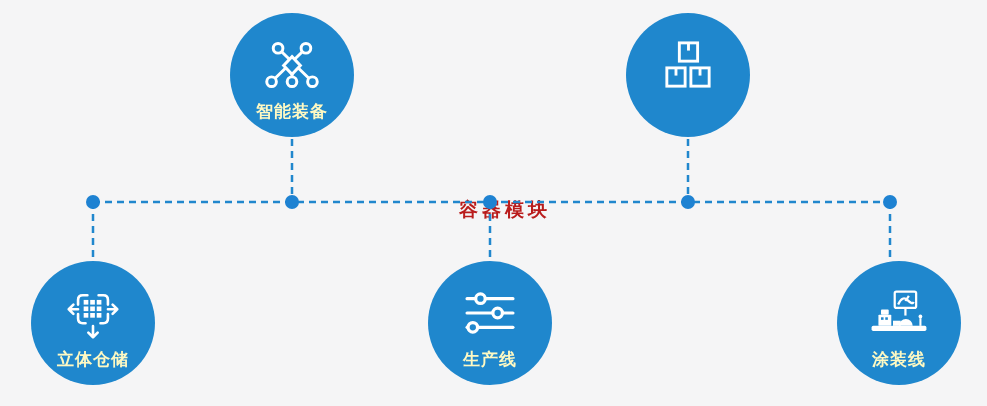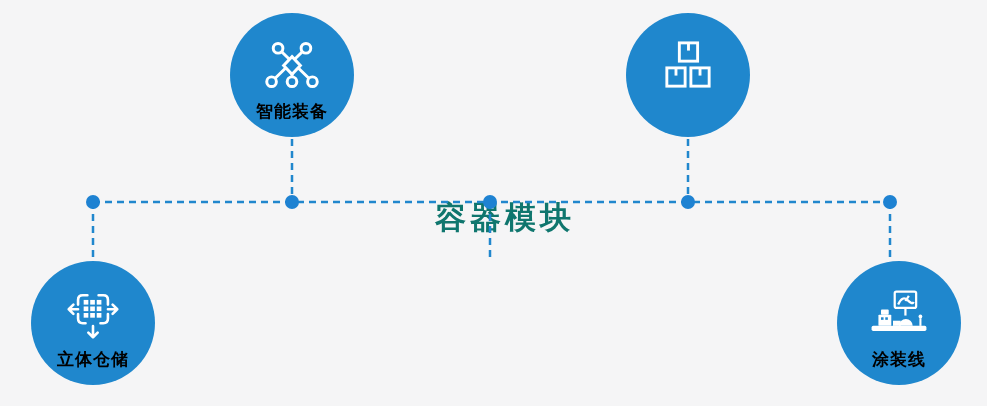--- a/index.html
+++ b/index.html
@@ -19,24 +19,24 @@
     left: 0; top: 0;
     z-index: 2;
     pointer-events: none;
   }
   .watermark {
     position: absolute;
     left: 505px;
     top: 197px;
     transform: translateX(-50%);
     z-index: 1;
-    font-size: 31px;
+    font-size: 19px;
     font-weight: 600;
     letter-spacing: 4px;
-    color: #0f766e;
+    color: #b91c1c;
     white-space: nowrap;
     user-select: none;
   }
   .node {
     position: absolute;
     width: 124px;
     height: 124px;
     border-radius: 50%;
     background: #1f87cd;
     z-index: 3;
@@ -47,21 +47,21 @@
   }
   .node .icon-wrap {
     height: 56px;
     margin-top: 24px;
     display: flex;
     align-items: center;
     justify-content: center;
   }
   .node .label {
     margin-top: 7px;
-    color: #000000;
+    color: #fef9c3;
     font-size: 17px;
     font-weight: bold;
     letter-spacing: 1px;
     white-space: nowrap;
   }
   .node-smart-equipment       { left: 230px; top: 13px;  }
   .node-stereo-warehouse      { left: 626px; top: 13px;  }
   .node-logistics-sorting     { left: 31px;  top: 261px; }
   .node-production-line       { left: 428px; top: 261px; }
   .node-coating-line          { left: 837px; top: 261px; }
@@ -148,20 +148,37 @@
           <path d="M46 31 V36 Q46 41 41 41 H38"></path>
           <path d="M14 26 H4 M9 21 L4 26 L9 31"></path>
           <path d="M46 26 H56 M51 21 L56 26 L51 31"></path>
           <path d="M30 44 V56 M25 51 L30 56 L35 51"></path>
         </g>
       </svg>
     </div>
     <div class="label">立体仓储</div>
   </div>
 
+  <div class="node node-production-line">
+    <div class="icon-wrap">
+      <svg width="54" height="42" viewBox="0 0 56 44">
+        <g stroke="#fff" stroke-width="3.4" stroke-linecap="round">
+          <line x1="4" y1="7" x2="52" y2="7"></line>
+          <line x1="4" y1="22" x2="52" y2="22"></line>
+          <line x1="4" y1="37" x2="52" y2="37"></line>
+        </g>
+        <g fill="#1f87cd" stroke="#fff" stroke-width="3.4">
+          <circle cx="18" cy="7" r="5"></circle>
+          <circle cx="36" cy="22" r="5"></circle>
+          <circle cx="10" cy="37" r="5"></circle>
+        </g>
+      </svg>
+    </div>
+    <div class="label">生产线</div>
+  </div>
 
   <div class="node node-coating-line">
     <div class="icon-wrap">
       <svg width="62" height="48" viewBox="0 0 72 56">
         <g fill="none" stroke="#fff" stroke-width="2.6">
           <rect x="31" y="3" width="25" height="19" rx="2"></rect>
           <path d="M35 18 Q40 7 46 13 T53 15"></path>
           <line x1="43.5" y1="14" x2="47.5" y2="8"></line>
           <line x1="43.5" y1="22" x2="43.5" y2="31"></line>
         </g>

